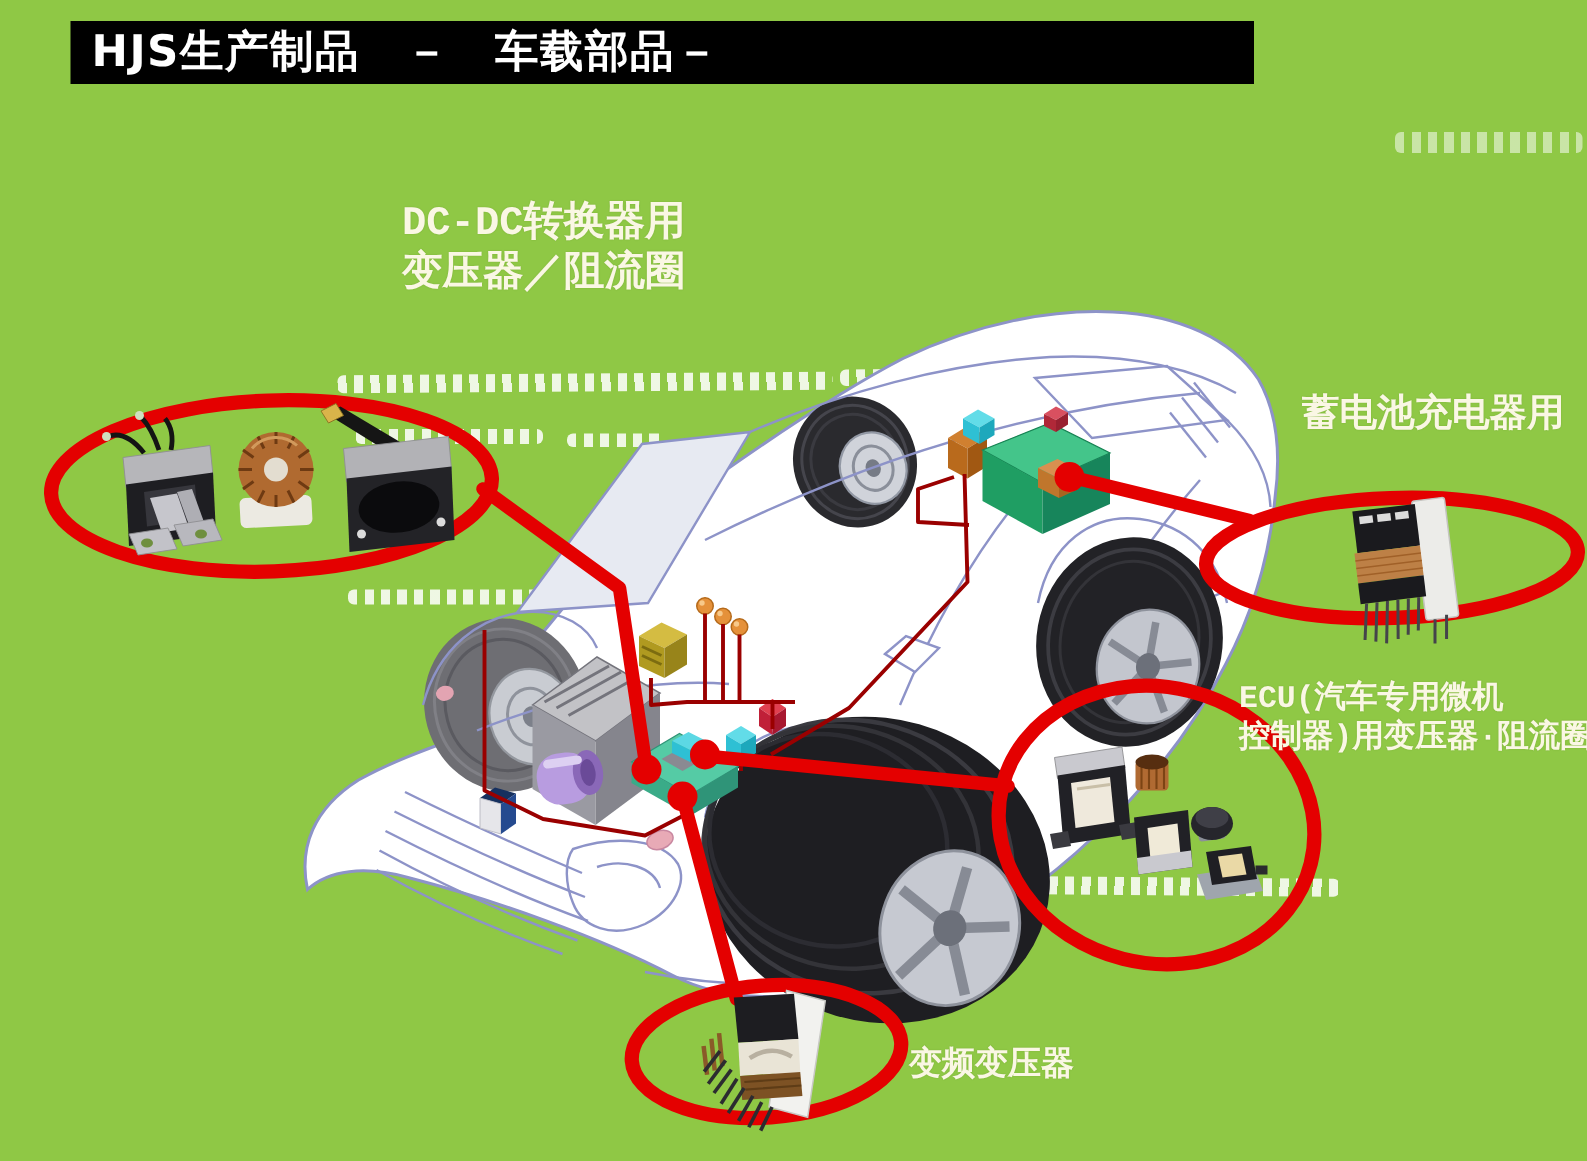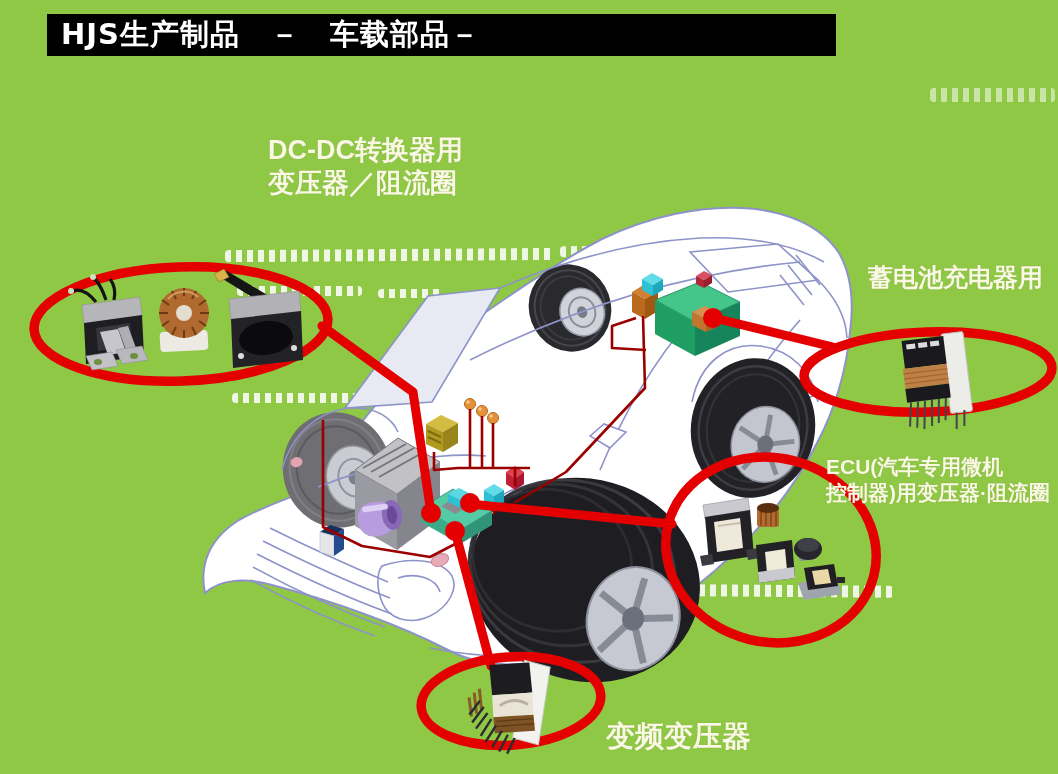--- a/index.html
+++ b/index.html
@@ -4,26 +4,26 @@
 <style>
   html,body{margin:0;padding:0;background:#666;}
   .stage{position:relative;width:1058px;height:774px;overflow:hidden;
          background:#8FC845;font-family:"DejaVu Sans",sans-serif;}
   .titlebar{position:absolute;left:47px;top:14px;width:789px;height:42px;
             background:#000;color:#fff;display:flex;align-items:center;
             padding-left:14px;box-sizing:border-box;font-weight:bold;
             font-size:29px;letter-spacing:1px;white-space:nowrap;
             font-family:"DejaVu Sans","Liberation Sans",sans-serif;}
   .callout{position:absolute;color:#FAF7E4;font-weight:bold;line-height:1.22;
-           font-family:Liberation Sans, sans-serif;
+           font-family:Liberation Mono, monospace;
            text-shadow:0 0 1px rgba(60,90,20,.25);white-space:nowrap;}
   #lbl-dcdc{left:268px;top:134px;font-size:27px;}
   #lbl-battery{left:851px;top:262px;font-size:25px;margin-left:17px;}
   #lbl-ecu{left:826px;top:454px;font-size:21px;}
-  #lbl-inverter{left:606px;top:719px;font-size:29px;}
+  #lbl-inverter{left:606px;top:698px;font-size:22px;}
   .scrib{position:absolute;border-radius:4px;opacity:.9;
          background:repeating-linear-gradient(90deg,rgba(255,255,255,.95) 0 6px,rgba(255,255,255,0) 6px 11px);}
   svg.scene{position:absolute;left:0;top:0;}
 </style>
 </head>
 <body>
 
 <div class="stage">
 
   <div class="scrib" style="left:225px;top:249px;width:330px;height:12px;transform:rotate(-.4deg)"></div>

